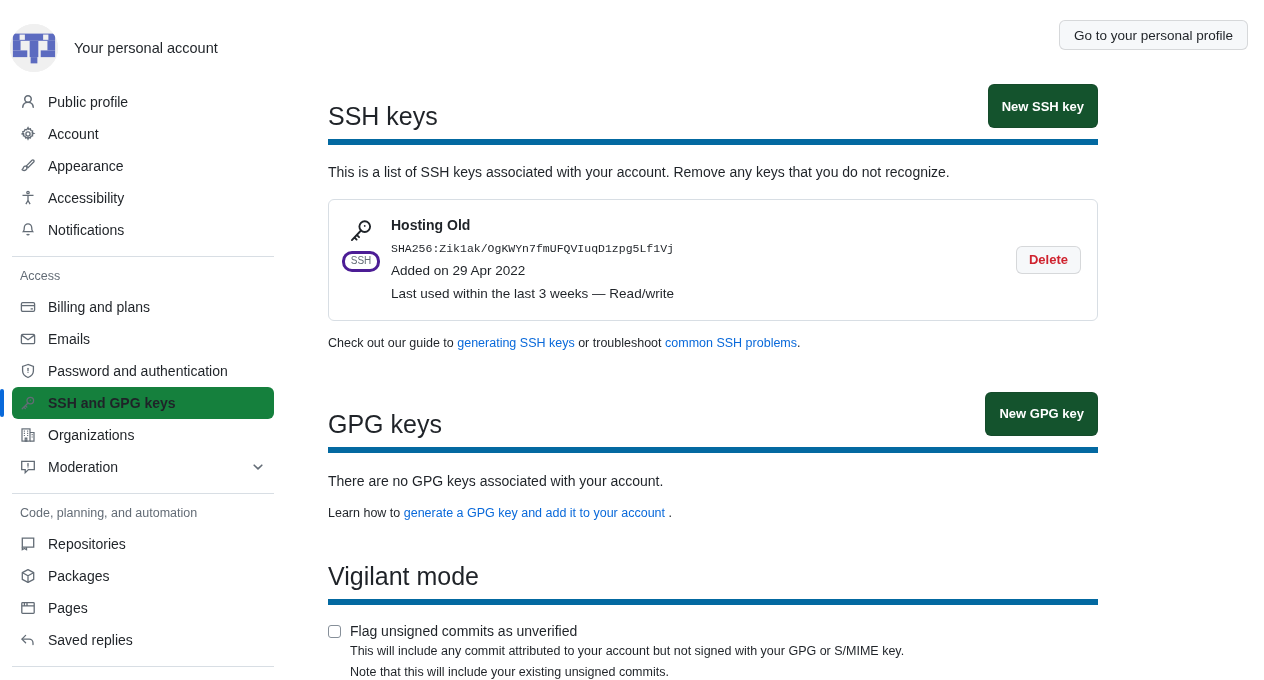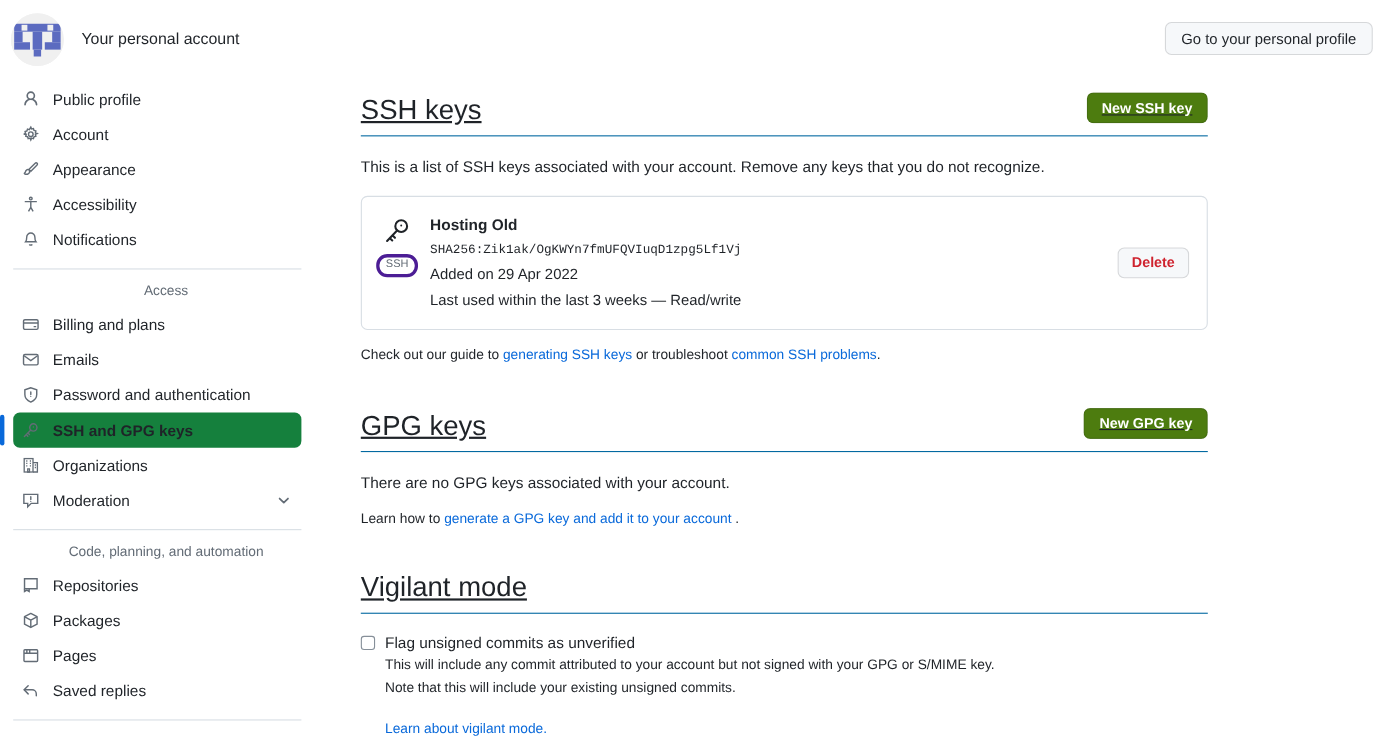--- a/index.html
+++ b/index.html
@@ -8,24 +8,23 @@
     width: 1264px; height: 680px;
     background: #ffffff;
     font-family: "Liberation Sans", sans-serif;
     color: #1f2328;
     overflow: hidden;
   }
   .page { position: relative; width: 1264px; height: 680px; }
 
   
   .sidebar {
-    position: absolute; left: 0; top: 0;
+    position: absolute; left: 0; top: 12px;
     width: 290px; height: 604px;
     padding: 0;
-    text-align: center;
   }
   .acct-header {
     display: flex; align-items: center;
     gap: 16px;
     padding: 10px 0 0 10px;
     height: 62px;
   }
   .avatar {
     width: 48px; height: 48px; border-radius: 50%;
     background: #f0f0f0;
@@ -96,34 +95,33 @@
 
   
   .main {
     position: absolute;
     left: 328px; top: 0;
     width: 770px;
   }
   .sec-head {
     display: flex; align-items: flex-end; justify-content: space-between;
     padding-bottom: 8px;
-    border-bottom: 1px solid #0369a1;
-    text-decoration: underline;
+    border-bottom: 6px solid #0369a1;
   }
   .sec-title {
     font-size: 25px;
     font-weight: 400;
     line-height: 1.2;
     color: #1f2328;
     margin: 0;
   }
   .btn-green {
-    height: 28px;
+    height: 44px;
     padding: 0 13px;
-    background: #4d7c0f;
+    background: #14532d;
     border: 1px solid rgba(27,31,36,0.15);
     border-radius: 6px;
     color: #ffffff;
     font-size: 13px;
     font-weight: 600;
     display: flex; align-items: center;
     cursor: pointer;
     margin-bottom: 3px;
   }
   .body-text {

